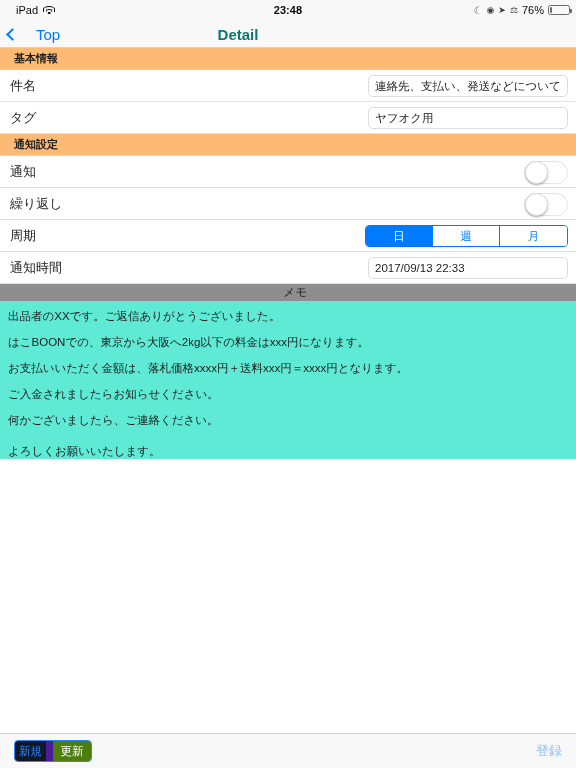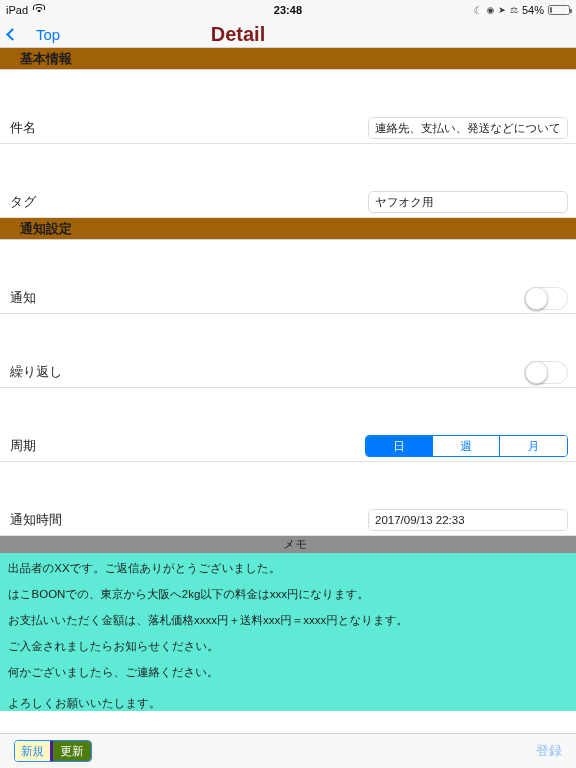--- a/index.html
+++ b/index.html
@@ -12,21 +12,21 @@
   }
   #app { position:relative; width:576px; height:768px; background:#ffffff; }
 
   
   .statusbar{
     position:absolute; top:0; left:0; width:576px; height:20px;
     background:#f8f8f8;
     display:flex; align-items:center;
     font-size:11px; color:#0b0b0b;
   }
-  .sb-left{ position:absolute; left:6px; display:flex; align-items:flex-start; gap:5px; }
+  .sb-left{ position:absolute; left:16px; display:flex; align-items:flex-end; gap:5px; }
   .sb-center{ position:absolute; left:0; width:576px; text-align:center; font-size:11px; font-weight:600; letter-spacing:.1px;}
   .sb-right{ position:absolute; right:6px; display:flex; align-items:center; gap:4px; }
   .wifi-ico{ display:inline-block; width:12px; height:10px; position:relative; }
   .wifi-ico span{ position:absolute; left:50%; transform:translateX(-50%); border:1.4px solid #0b0b0b; border-bottom:none; border-radius:50% 50% 0 0;}
   .wifi-ico span:nth-child(1){ width:12px; height:6px; top:0px;}
   .wifi-ico span:nth-child(2){ width:7px; height:3.5px; top:2.6px;}
   .wifi-ico span:nth-child(3){ width:2.6px; height:2.6px; top:5.6px; background:#0b0b0b; border-radius:50%; border:none;}
   .ico-mini{ font-size:9px; line-height:1; color:#3a3a3a; }
   .moon-ico{ font-size:10px; color:#555; }
   .battery{
@@ -45,33 +45,33 @@
     background:#f8f8f8; border-bottom:1px solid #d3d3d6;
   }
   .nav-back{
     position:absolute; left:8px; top:0; height:28px; display:flex; align-items:center; gap:18px;
     color:#007aff; font-size:15px; cursor:pointer;
   }
   .chev{ display:inline-block; width:9px; height:9px; border-left:2.4px solid #007aff; border-bottom:2.4px solid #007aff; transform:rotate(45deg); margin-right:1px; }
   .nav-title{
     position:absolute; left:0; width:476px; top:0; height:28px;
     display:flex; align-items:center; justify-content:center;
-    font-size:20px; font-weight:bold; color:#7f1d1d;
+    font-size:15px; font-weight:bold; color:#0f766e;
   }
 
   
   .section-head{
-    height:22px; background:#a16207; border-bottom:1px solid #d3d3d6;
-    display:flex; align-items:center; padding-left:20px;
-    font-size:13px; font-weight:bold; color:#1c1c1e;
+    height:22px; background:#fdba74; border-bottom:1px solid #d3d3d6;
+    display:flex; align-items:center; padding-left:14px;
+    font-size:11px; font-weight:bold; color:#1c1c1e;
   }
   .row{
     position:relative; height:32px; background:#fff;
     border-bottom:1px solid #e2e2e4;
-    display:flex; align-items:center;margin-top:42px;
+    display:flex; align-items:center;
   }
   .row-label{
     padding-left:10px; font-size:13px; color:#1c1c1e; white-space:nowrap;
   }
   .row-right{ position:absolute; right:8px; top:0; height:32px; display:flex; align-items:center; }
 
   .txtfield{
     width:200px; height:22px; border:1px solid #dcdcdf; border-radius:5px;
     background:#fff; display:flex; align-items:center; padding:0 6px;
     font-size:11.5px; color:#1c1c1e; white-space:nowrap; overflow:hidden;
@@ -120,21 +120,21 @@
     position:absolute; left:0; bottom:0; width:576px; height:35px;
     background:#f8f8f8; border-top:1px solid #d3d3d6;
     display:flex; align-items:center;
   }
   .seg-bottom{
     margin-left:14px; display:flex; height:22px; border-radius:4px; overflow:hidden;
     border:1px solid #2f87f7;
   }
   .seg-bottom .s{
     width:38px; display:flex; align-items:center; justify-content:center;
-    font-size:11.5px; color:#2f87f7; background:#fef9c3; border-right:3px solid #4c1d95;
+    font-size:11.5px; color:#2f87f7; background:#0f172a; border-right:7px solid #4c1d95;
   }
   .seg-bottom .s:last-child{ border-right:none; }
   .seg-bottom .s.on{ background:#4d7c0f; color:#fff; }
   .register{
     position:absolute; right:14px; font-size:13px; color:#8ebdf7;
     cursor:pointer;
     text-align:center;
   }
 </style>
 </head>
@@ -150,21 +150,21 @@
           <span></span>
           <span></span>
         </span>
     </div>
     <div class="sb-center">23:48</div>
     <div class="sb-right">
       <span class="moon-ico">☾</span>
       <span class="ico-mini">◉</span>
       <span class="ico-mini">➤</span>
       <span class="ico-mini">⚖</span>
-      <span class="pct">54%</span>
+      <span class="pct">76%</span>
       <span class="battery">
           <span class="fill"></span>
         </span>
     </div>
   </div>
 
   <div class="navbar">
     <div class="nav-back">
       <span class="chev"></span>
       <span>Top</span>

